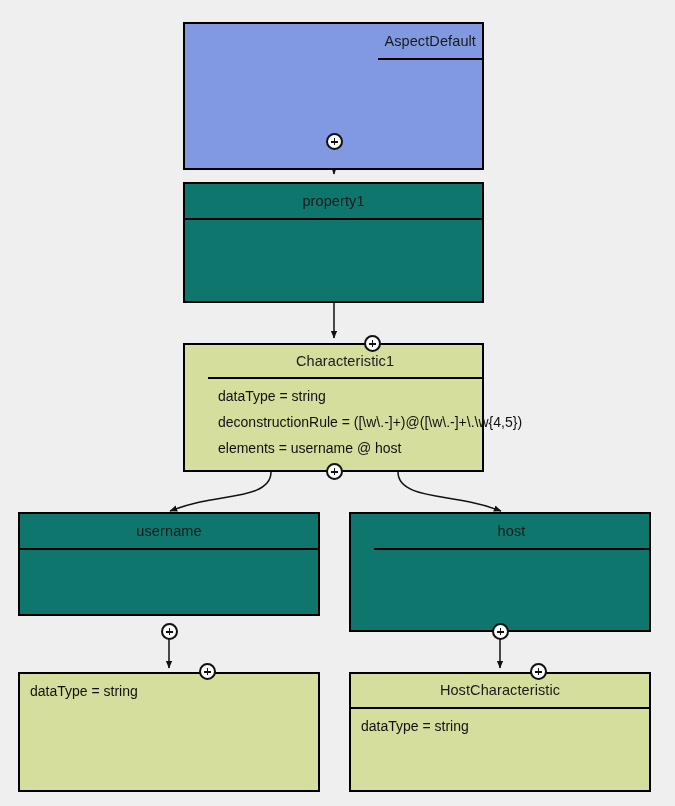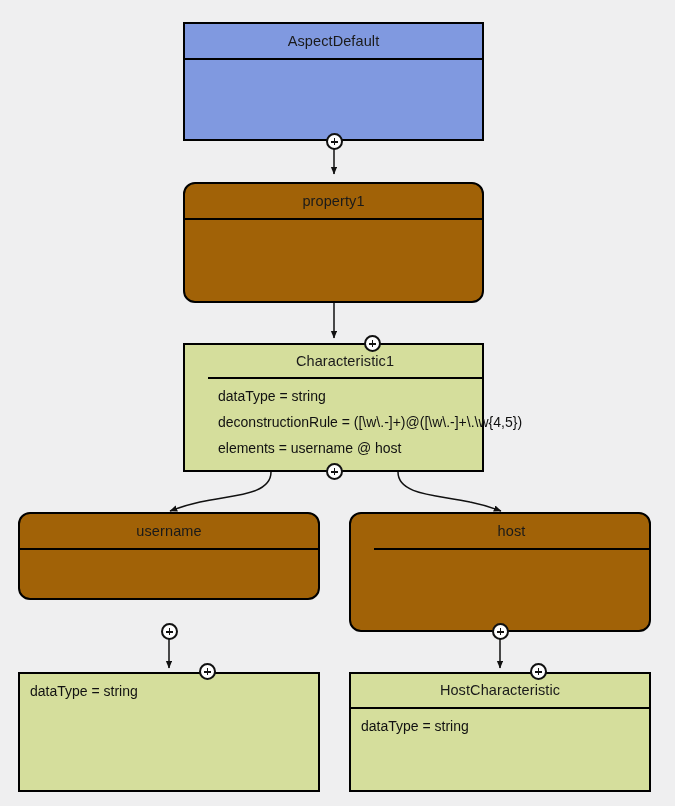--- a/index.html
+++ b/index.html
@@ -51,21 +51,21 @@
     flex-direction: column;
     gap: 10px;
   }
   .attr {
     font-size: 14px;
     color: #111111;
     line-height: 1.15;
     white-space: nowrap;
   }
   .node.aspect   { background: #8099e0; }
-  .node.property { background: #a16207; border-radius: 12px; }
+  .node.property { background: #0f766e; }
   .node.charact  { background: #d5de9c; }
 
   
   .plus {
     position: absolute;
     width: 17px; height: 17px;
     border-radius: 50%;
     background: #ffffff;
     border: 2px solid #111111;
     z-index: 5;
@@ -114,40 +114,40 @@
 
     <g>
       <line x1="169" y1="632" x2="169" y2="668" stroke="#111111" stroke-width="1.5" marker-end="url(#arrowhead)"></line>
     </g>
 
     <g>
       <line x1="500" y1="632" x2="500" y2="668" stroke="#111111" stroke-width="1.5" marker-end="url(#arrowhead)"></line>
     </g>
   </svg>
 
-  <div class="node aspect" style="left:183px; top:22px; width:301px; height:119px;">
+  <div class="node aspect" style="left:183px; top:22px; width:301px; height:148px;align-items:flex-end;">
     <div class="node-title" style="height:36px;">AspectDefault</div>
     <div class="node-body"></div>
   </div>
 
   <div class="node property" style="left:183px; top:182px; width:301px; height:121px;">
     <div class="node-title" style="height:36px;">property1</div>
     <div class="node-body"></div>
   </div>
 
   <div class="node charact" style="left:183px; top:343px; width:301px; height:129px;padding-left:23px;">
     <div class="node-title" style="height:34px;">Characteristic1</div>
     <div class="node-body">
       <div class="attr">dataType = string</div>
       <div class="attr">deconstructionRule = ([\w\.-]+)@([\w\.-]+\.\w{4,5})</div>
       <div class="attr">elements = username @ host</div>
     </div>
   </div>
 
-  <div class="node property" style="left:18px; top:512px; width:302px; height:88px;">
+  <div class="node property" style="left:18px; top:512px; width:302px; height:104px;">
     <div class="node-title" style="height:36px;">username</div>
     <div class="node-body"></div>
   </div>
 
   <div class="node property" style="left:349px; top:512px; width:302px; height:120px;">
     <div class="node-title" style="height:36px;margin-left:23px;">host</div>
     <div class="node-body"></div>
   </div>
 
   <div class="node charact" style="left:18px; top:672px; width:302px; height:120px;">

